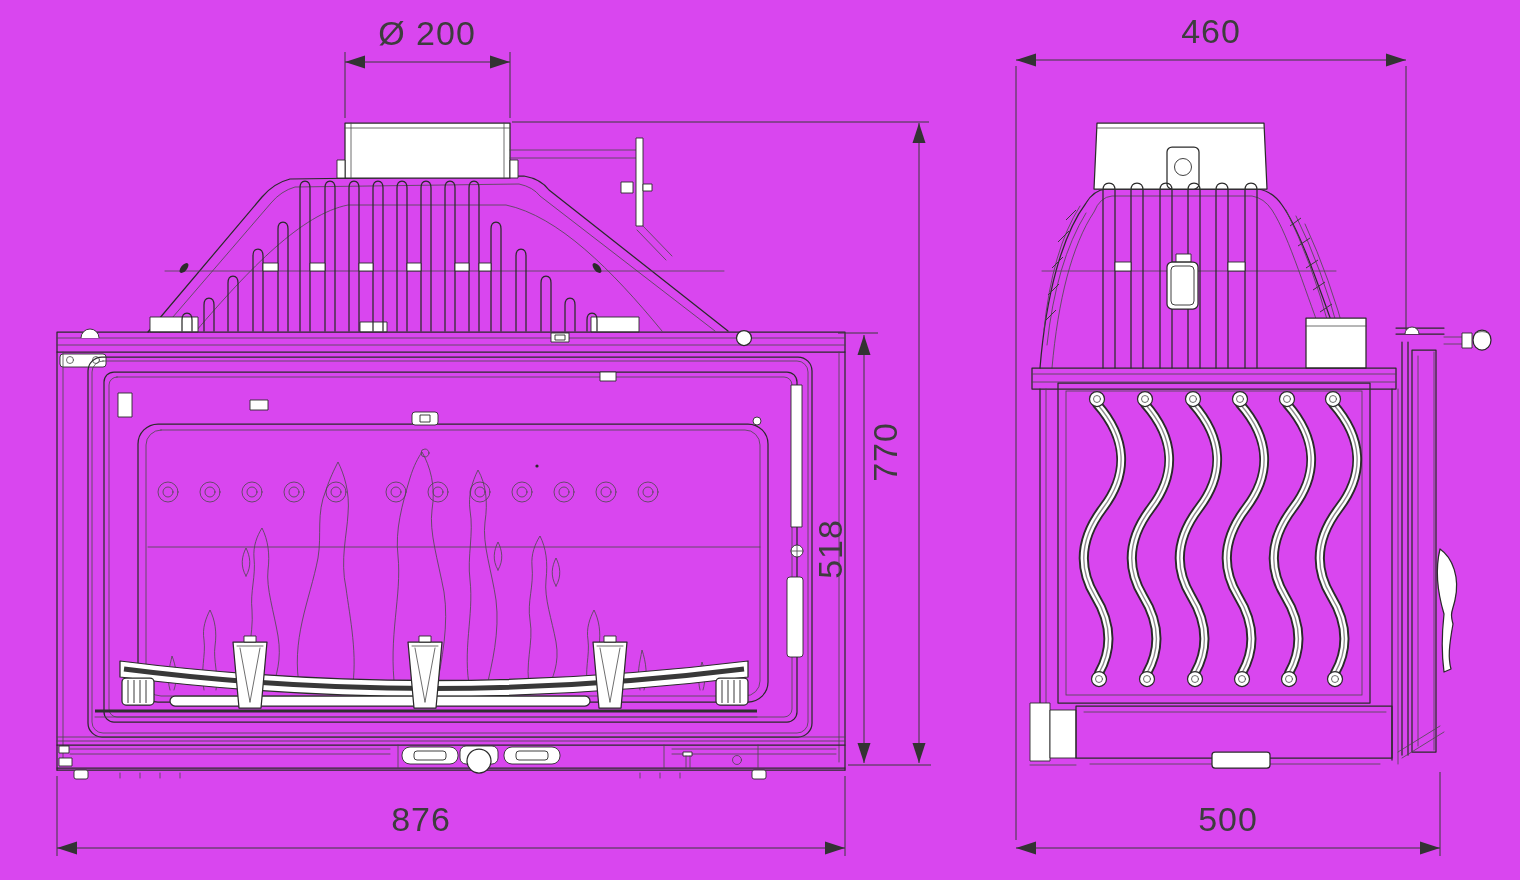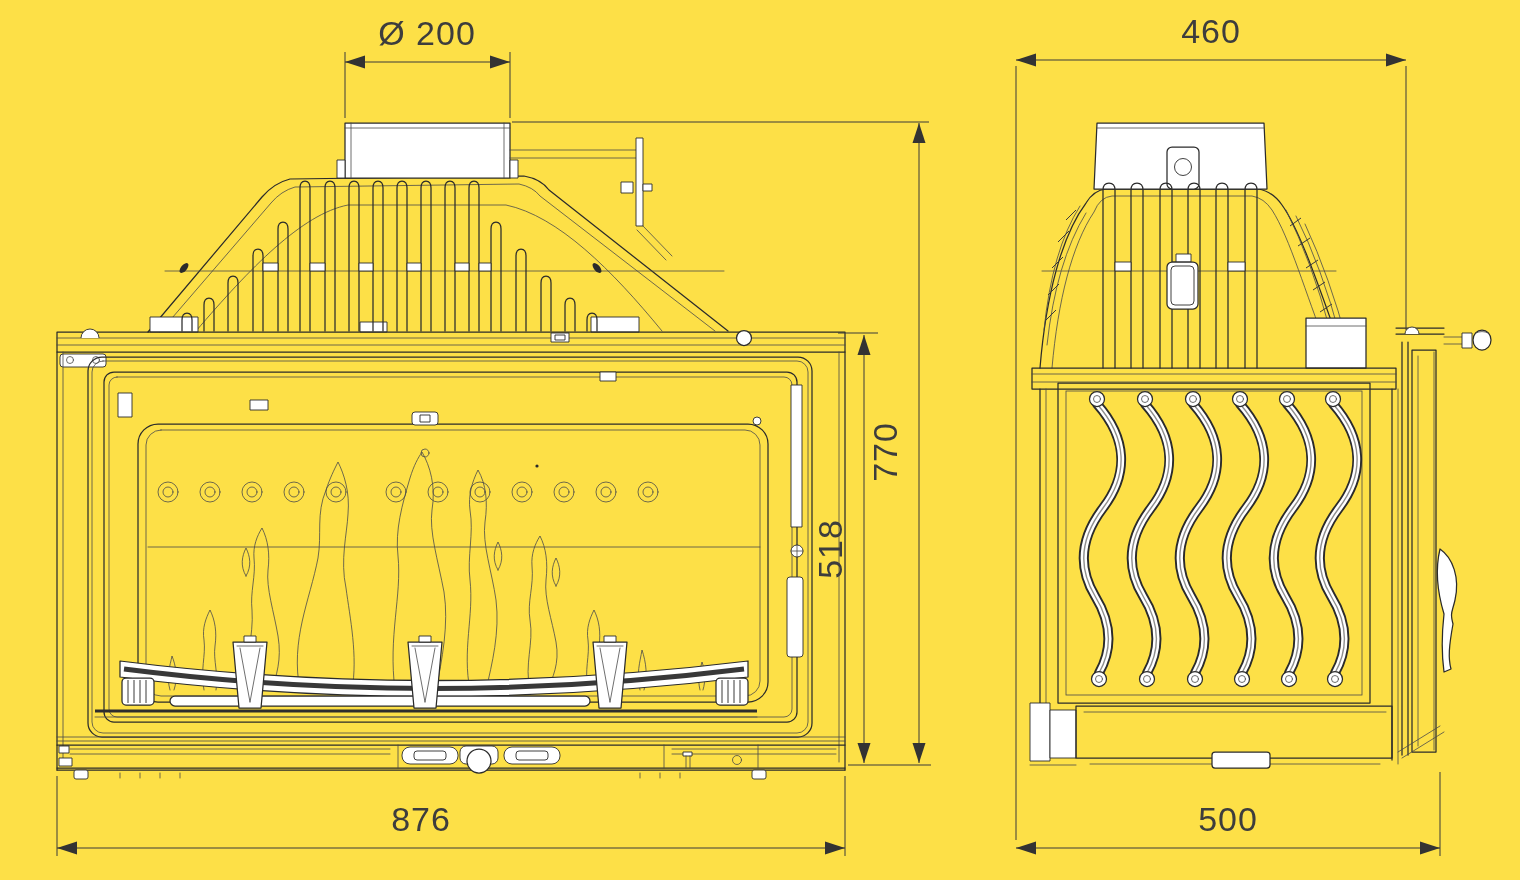--- a/index.html
+++ b/index.html
@@ -1,16 +1,16 @@
 <!DOCTYPE html>
 <html><head>
 <meta charset="utf-8">
 <style>
   html,body{margin:0;padding:0;background:#ffffff;}
-  .canvas{position:relative;width:1520px;height:880px;background:#fde047;overflow:hidden;
+  .canvas{position:relative;width:1520px;height:880px;background:#d946ef;overflow:hidden;
           font-family:"Liberation Sans",sans-serif;}
   svg{position:absolute;left:0;top:0;}
   .ln{fill:none;stroke:#2b2b2b;stroke-width:1.25;stroke-linecap:round;stroke-linejoin:round;}
   .tn{fill:none;stroke:#4a4a4a;stroke-width:0.8;stroke-linecap:round;}
   .fw{fill:#ffffff;stroke:#2b2b2b;stroke-width:1.25;stroke-linejoin:round;}
   .fwt{fill:#ffffff;stroke:#2b2b2b;stroke-width:0.9;stroke-linejoin:round;}
   .blob{fill:#2b2b2b;stroke:none;}
   .dk{fill:none;stroke:#383838;stroke-width:5;}
   .dk2{fill:none;stroke:#2e2e2e;stroke-width:3.2;}
   .dim{fill:none;stroke:#3a3a3a;stroke-width:1;}

